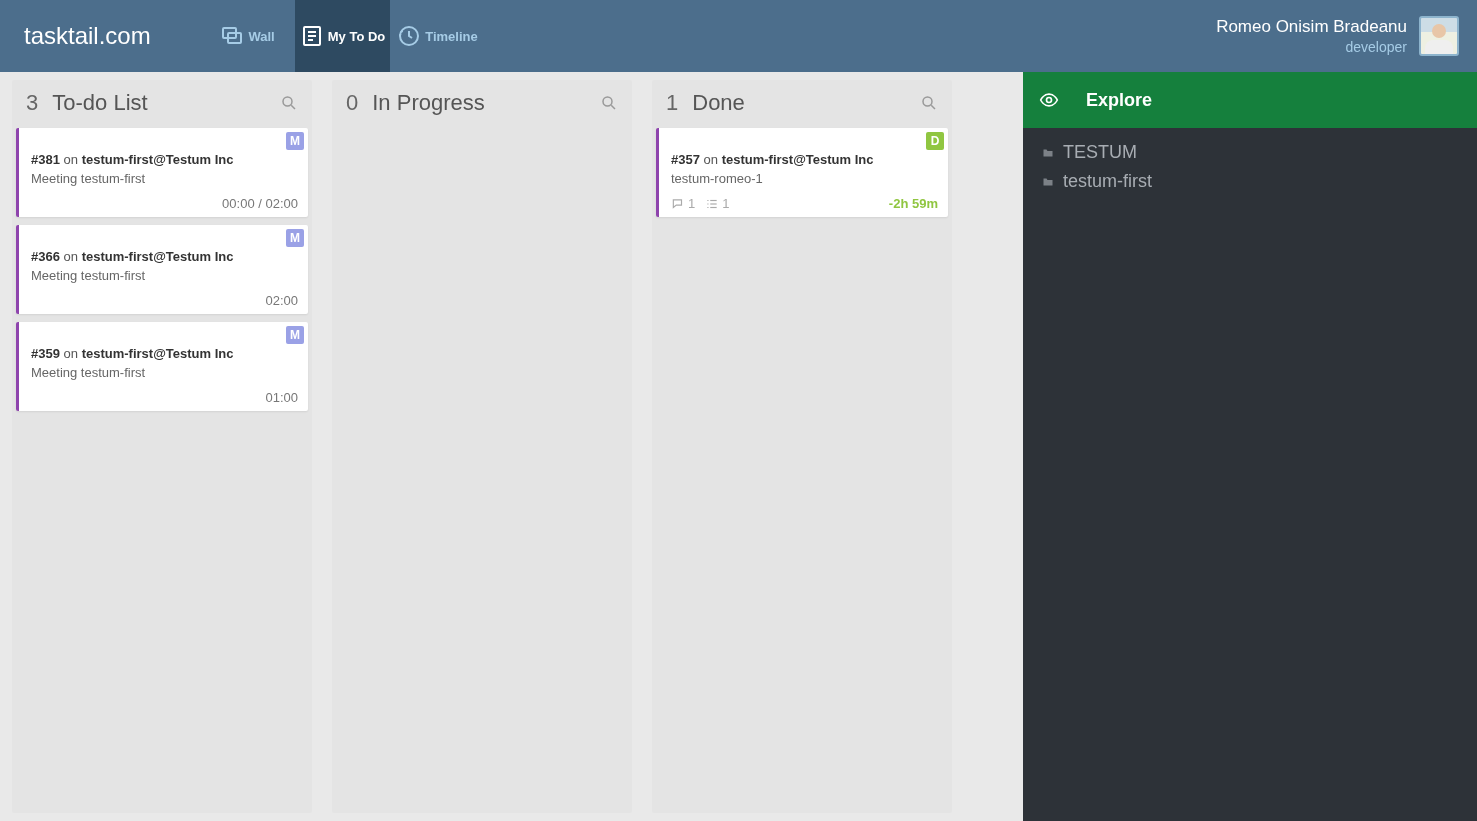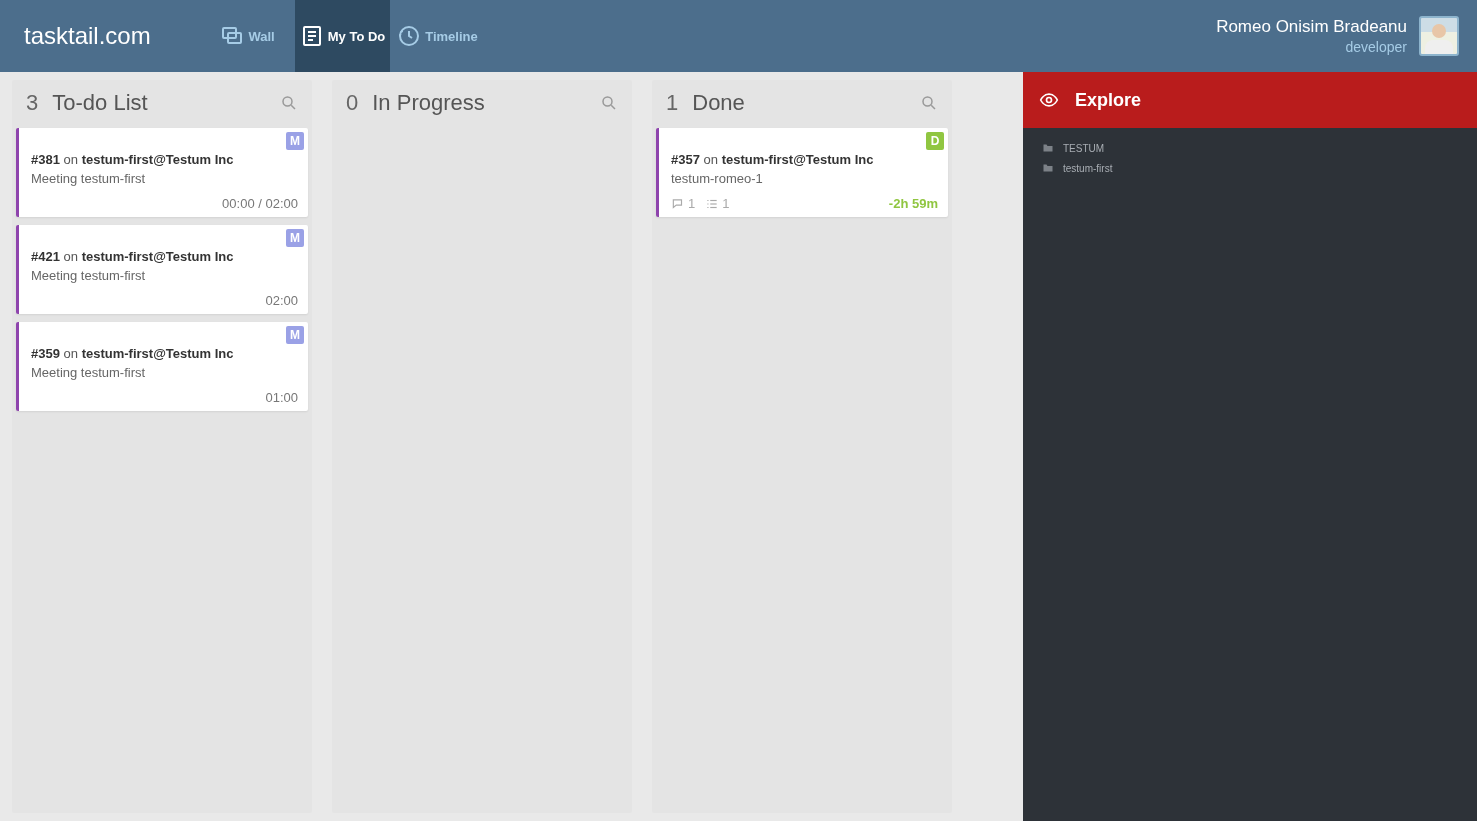--- a/index.html
+++ b/index.html
@@ -47,25 +47,25 @@
   .card-footer { display:flex; align-items:center; padding: 6px 10px 0 12px; font-size: 13px; color:#888; }
   .card-footer .left { display:flex; align-items:center; gap:10px; }
   .footer-stat { display:flex; align-items:center; gap:3px; color:#aaa; }
   .footer-stat svg { width:14px; height:14px; }
   .card-footer .right { margin-left:auto; }
   .time-green { color: #90c641; font-weight: 600; }
   .time-grey { color: #777; }
 
   
   .sidebar { background: #2d3238; width: 454px; display:flex; flex-direction: column; color:#cfd3d7; }
-  .sidebar-header { height: 56px; display:flex; align-items:center; gap:16px; padding: 0 16px; background:#b91c1c; }
+  .sidebar-header { height: 56px; display:flex; align-items:center; gap:27px; padding: 0 16px; background:#15803d; }
   .sidebar-header .eye { width:20px; height:20px; color:#fff; }
   .sidebar-title { font-size: 18px; font-weight: 600; color:#fff; }
   .tree { padding: 10px 6px; }
-  .tree-item { display:flex; align-items:center; gap:8px; padding: 4px 12px; font-size:10px; color:#a8adb3; cursor:pointer; }
+  .tree-item { display:flex; align-items:center; gap:8px; padding: 4px 12px; font-size:18px; color:#a8adb3; cursor:pointer; }
   .tree-item .folder-icon { width:14px; height:12px; color:#7c8187; }
 
   svg { display:block; }
 </style>
 </head>
 <body>
 
 <div class="topbar">
   <div class="brand">tasktail.com</div>
   <div class="nav">
@@ -141,21 +141,21 @@
             <span class="right time-grey">00:00 / 02:00</span>
           </div>
         </div>
 
         <div class="card">
           <div class="card-top">
             <span class="badge m">M</span>
           </div>
           <div class="card-body">
             <div class="card-ref">
-              <span class="refid">#421</span>
+              <span class="refid">#366</span>
               <span class="on">on</span>
               <span class="proj">testum-first@Testum Inc</span>
             </div>
             <div class="card-desc">Meeting testum-first</div>
           </div>
           <div class="card-footer">
             <span class="right time-grey">02:00</span>
           </div>
         </div>
 

